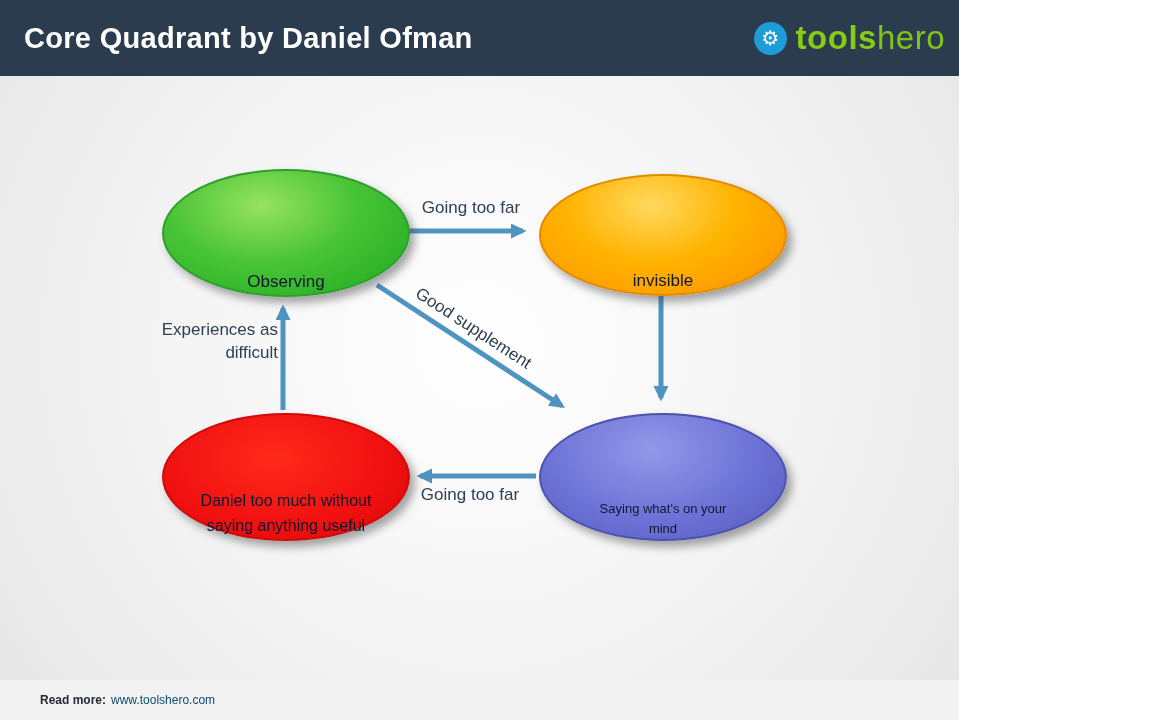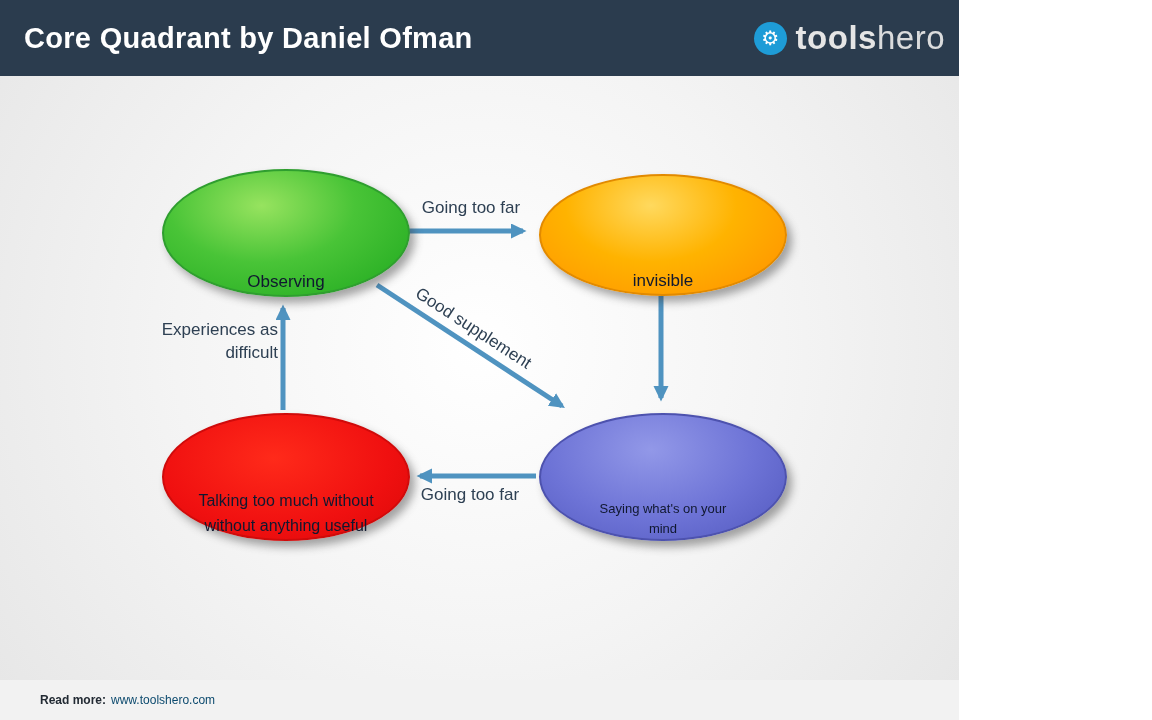--- a/index.html
+++ b/index.html
@@ -20,21 +20,21 @@
   }
   .header-title{
     color:#ffffff;font-size:29px;font-weight:bold;letter-spacing:0.3px;
   }
   .logo{display:flex;align-items:center;gap:9px;}
   .logo-icon{
     width:33px;height:33px;border-radius:50%;background:#1e9cd7;
     display:flex;align-items:center;justify-content:center;
     color:#ffffff;font-size:20px;line-height:1;
   }
-  .logo-text{color:#e5e5e5;font-size:33px;letter-spacing:0.5px;}
+  .logo-text{color:#84cc16;font-size:33px;letter-spacing:0.5px;}
   .logo-text .bold{font-weight:bold;}
   .logo-text .light{font-weight:normal;opacity:0.95;}
   
   .diagram{position:absolute;left:0;top:0;width:959px;height:720px;}
   .node{
     position:absolute;border-radius:50%;
     display:flex;align-items:flex-end;justify-content:center;text-align:center;
     box-shadow:5px 6px 8px rgba(60,60,60,0.45);
     color:#101830;
   }
@@ -105,21 +105,21 @@
         <path d="M 377 285 L 562 406" stroke="#4f93c0" stroke-width="5" fill="none" marker-end="url(#ah)"></path>
       </svg>
 
       <div class="node node-observing">
         <div class="node-label">Observing</div>
       </div>
       <div class="node node-invisible">
         <div class="node-label">invisible</div>
       </div>
       <div class="node node-talking">
-        <div class="node-label">Talking too much without without anything useful</div>
+        <div class="node-label">Daniel too much without saying anything useful</div>
       </div>
       <div class="node node-saying">
         <div class="node-label">Saying what's on your mind</div>
       </div>
 
       <div class="edge-label" style="left:471px;top:208px;">Going too far</div>
       <div class="edge-label" style="left:470px;top:495px;">Going too far</div>
       <div class="edge-label" style="left:217px;top:342px;width:122px;text-align:right;">Experiences as difficult</div>
       <div class="edge-label rotated" style="left:473px;top:329px;">Good supplement</div>
 

